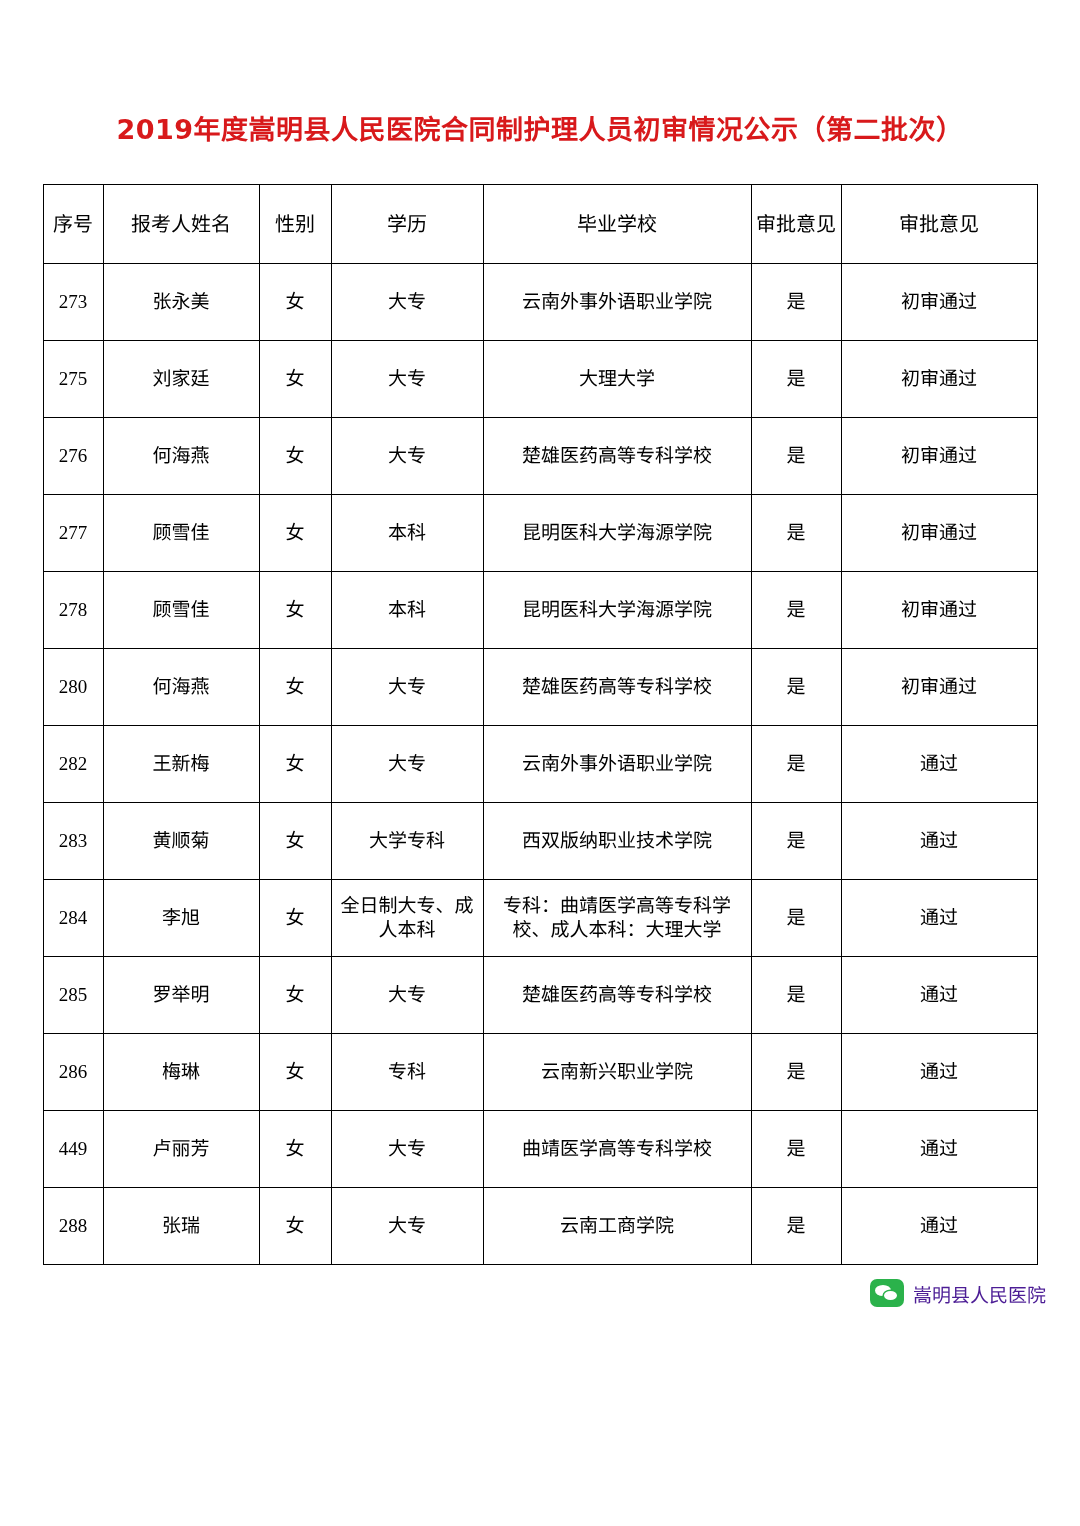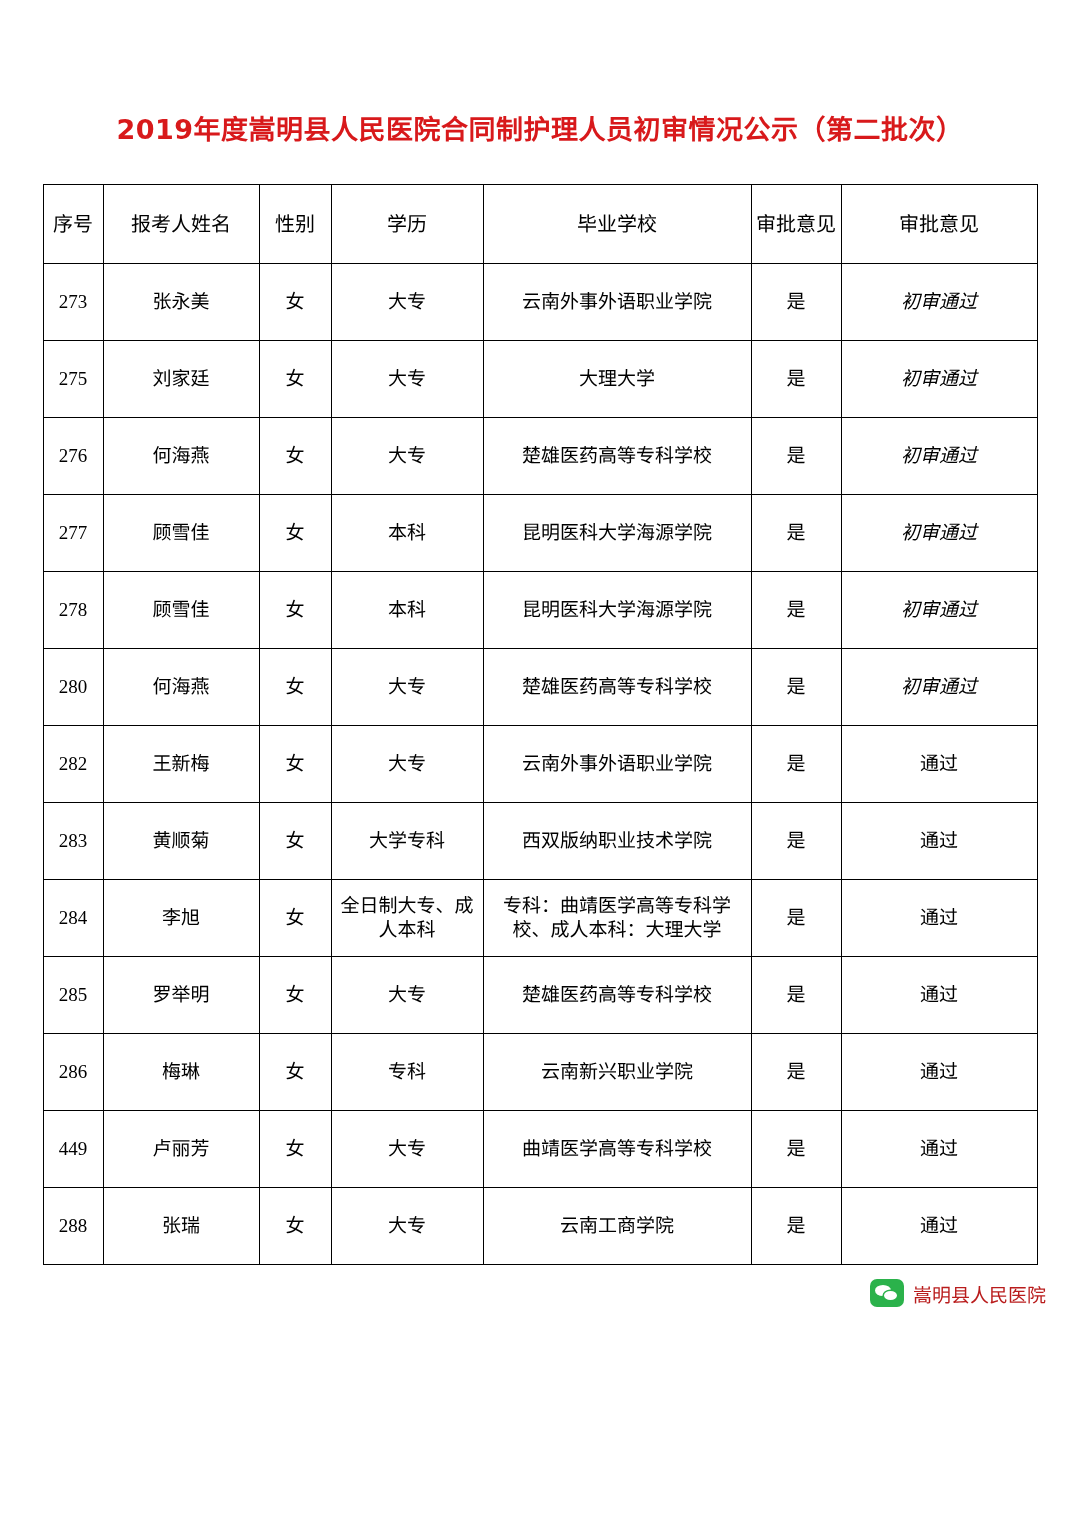--- a/index.html
+++ b/index.html
@@ -58,21 +58,21 @@
   }
   
   col.c-idx    { width: 60px; }
   col.c-name   { width: 156px; }
   col.c-sex    { width: 72px; }
   col.c-edu    { width: 152px; }
   col.c-school { width: 268px; }
   col.c-pass   { width: 90px; }
   col.c-opinion{ width: 196px; }
 
-  td.opinion-centered { text-align: center; font-style: italic; }
+  td.opinion-centered { text-align: center; }
   td.opinion-left { text-align: left; padding-left: 10px; }
   td.school-left { text-align: left; padding-left: 6px; }
   td.small-line { font-size: 18px; line-height: 1.2; }
 
   .footer {
     position: absolute;
     right: 34px;
     bottom: 28px;
     display: flex;
     align-items: center;
@@ -102,21 +102,21 @@
     width: 13px;
     height: 9px;
     border-radius: 50%;
     background: #ffffff;
     left: 14px;
     top: 12px;
     box-shadow: 0 0 0 1.5px #2bb24b;
   }
   .footer-text {
     font-size: 19px;
-    color: #b91c1c;
+    color: #4c1d95;
     font-family: "DejaVu Sans", "Liberation Sans", sans-serif;
     white-space: nowrap;
   }
 </style>
 </head>
 <body>
 
 <div class="page">
 
   <div class="doc-title">2019年度嵩明县人民医院合同制护理人员初审情况公示（第二批次）</div>

